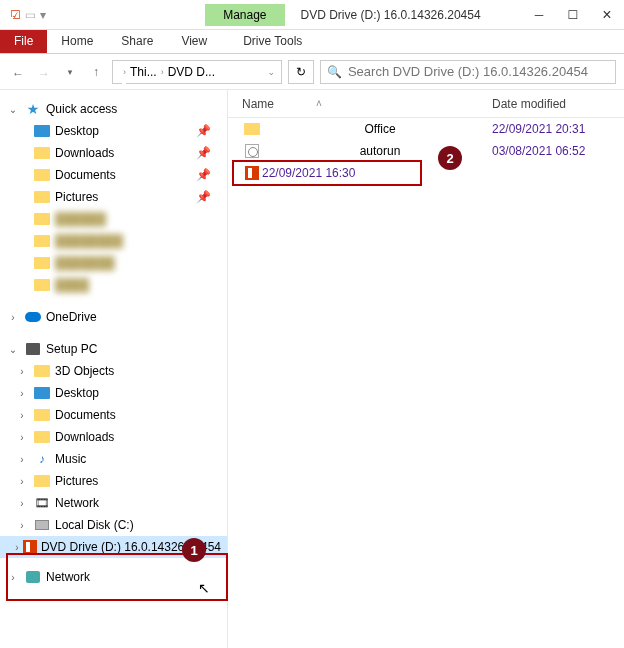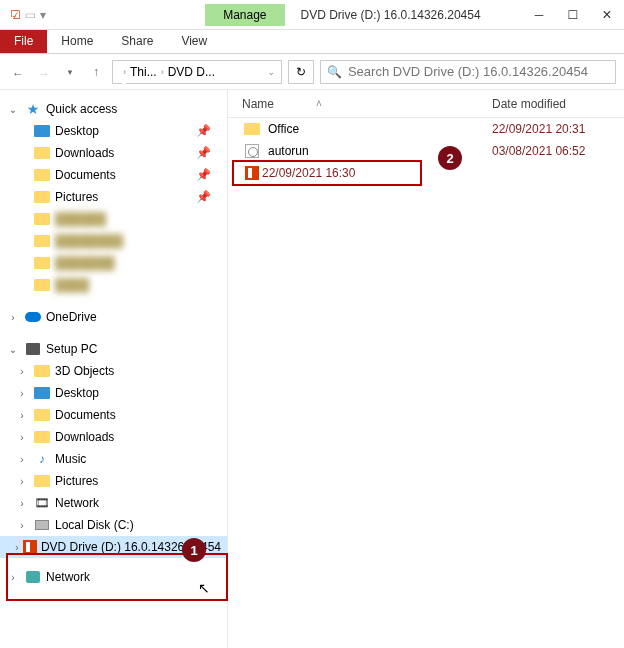--- a/index.html
+++ b/index.html
@@ -36,22 +36,22 @@
 .indent1 { padding-left: 15px; }
 .blur { filter: blur(3px); color: #b9a96a; }
 
 .col-header { display: flex; height: 28px; align-items: center; border-bottom: 1px solid #e8e8e8; color: #444; padding-left: 14px; }
 .col-name { width: 250px; display: flex; align-items: center; gap: 42px; }
 .sortarr { color: #888; font-size: 10px; }
 .col-date { }
 
 .row { display: flex; align-items: center; height: 22px; padding-left: 14px; }
 .row .fico { width: 20px; display: flex; align-items: center; justify-content: center; }
-.row .fname { width: 230px; padding-left: 6px; }
-.row .fdate { color: #7f1d1d; }
+.row .fname { width: 230px; padding-left: 6px; text-align: center; }
+.row .fdate { color: #4c1d95; }
 
 .highlight-box { position: absolute; border: 2px solid #b30000; pointer-events: none; }
 .callout { position: absolute; width: 24px; height: 24px; border-radius: 50%; background: #7a0c17; color: #fff; display: flex; align-items: center; justify-content: center; font-weight: bold; font-size: 13px; }
 
 .ico-office { width:14px; height:14px; background:#d83b01; position:relative; }
 .ico-office::after { content:''; position:absolute; left:3px; top:2px; width:4px; height:10px; background:#fff; }
 .ico-folder { width:16px; height:12px; background:#ffd86b; border-radius:1px; }
 .ico-desktop { width:16px; height:12px; background:#3193d6; border-radius:1px; }
 .ico-cloud { width:16px; height:10px; background:#0078d4; border-radius:6px; }
 .ico-pc { width:14px; height:12px; background:#555; border-radius:1px; }
@@ -79,20 +79,21 @@
     <div>☐</div>
     <div style="font-size:16px">×</div>
   </div>
 </div>
 
 <div class="ribbon">
   <div class="tab file">File</div>
   <div class="tab">Home</div>
   <div class="tab">Share</div>
   <div class="tab">View</div>
+  <div class="drivetools">Drive Tools</div>
 </div>
 
 <div class="addrbar">
   <div class="navbtn">←</div>
   <div class="navbtn" style="color:#ccc">→</div>
   <div class="navbtn" style="font-size:9px">▾</div>
   <div class="navbtn">↑</div>
   <div class="breadcrumb">
     <span class="ico"><span class="ico-office"></span></span>
     <span style="color:#888;font-size:9px">›</span>

